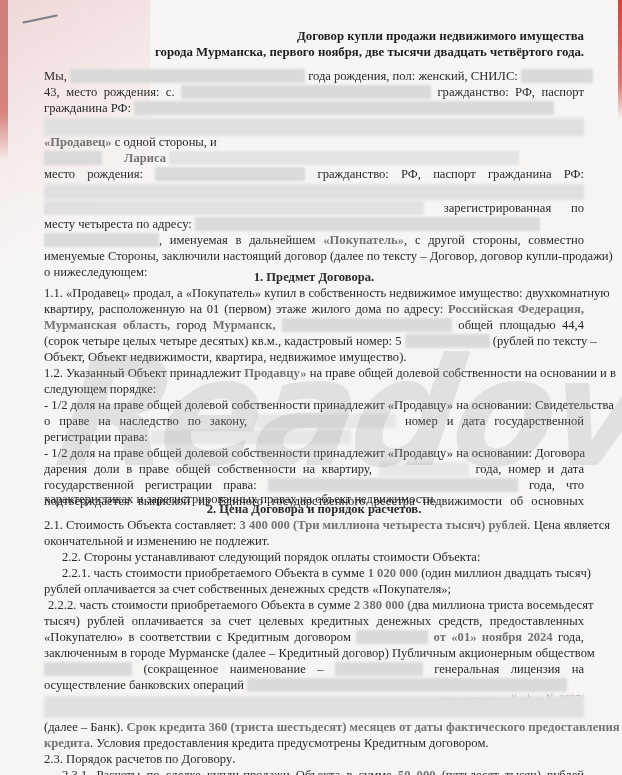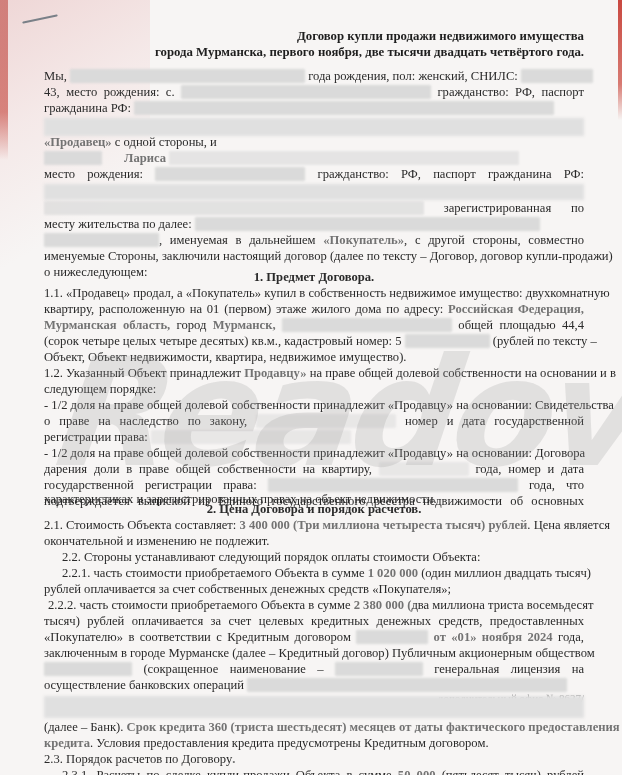--- a/index.html
+++ b/index.html
@@ -99,21 +99,21 @@
     <span>место рождения:</span>
     <span class="blur" style="width:150px"></span>
     <span>гражданство: РФ, паспорт гражданина РФ:</span>
   </div>
   <div class="blurblock" style="left:0;top:184px;width:540px;height:16px"></div>
   <div class="ln" style="top:200px">
     <span class="blur" style="width:380px;opacity:.7"></span>
     <span>зарегистрированная по</span>
   </div>
   <div class="ln left" style="top:216px">
-    <span>месту жительства по далее:</span>
+    <span>месту четыреста по адресу:</span>
     <span class="blur" style="width:345px"></span>
   </div>
   <div class="ln" style="top:232px">
     <span class="blur" style="width:115px"></span><span>, именуемая в дальнейшем </span><b>«Покупатель»</b><span>, с другой стороны, совместно</span>
   </div>
   <div class="ln" style="top:248px">именуемые Стороны, заключили настоящий договор (далее по тексту – Договор, договор купли-продажи)</div>
   <div class="ln left" style="top:264px">о нижеследующем:</div>
 
   <div class="ln center" style="top:268px;top:269px">1. Предмет Договора.</div>
   <div class="ln" style="top:285px">1.1. «Продавец» продал, а «Покупатель» купил в собственность недвижимое имущество: двухкомнатную</div>

